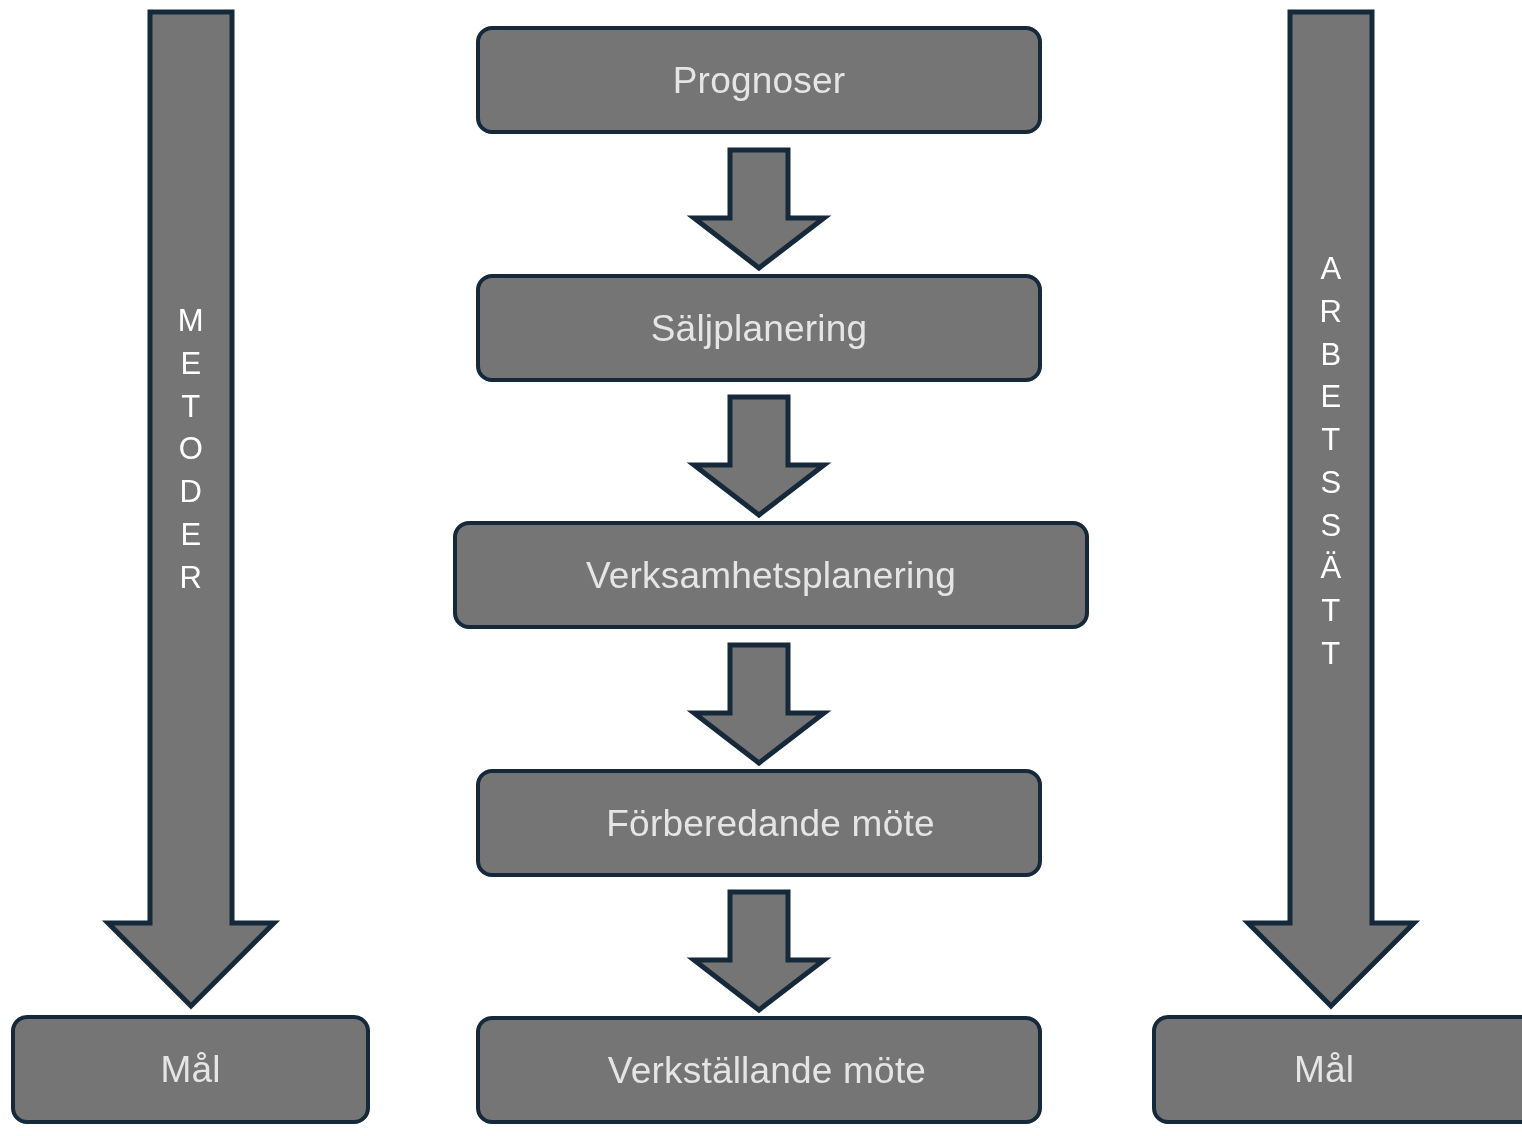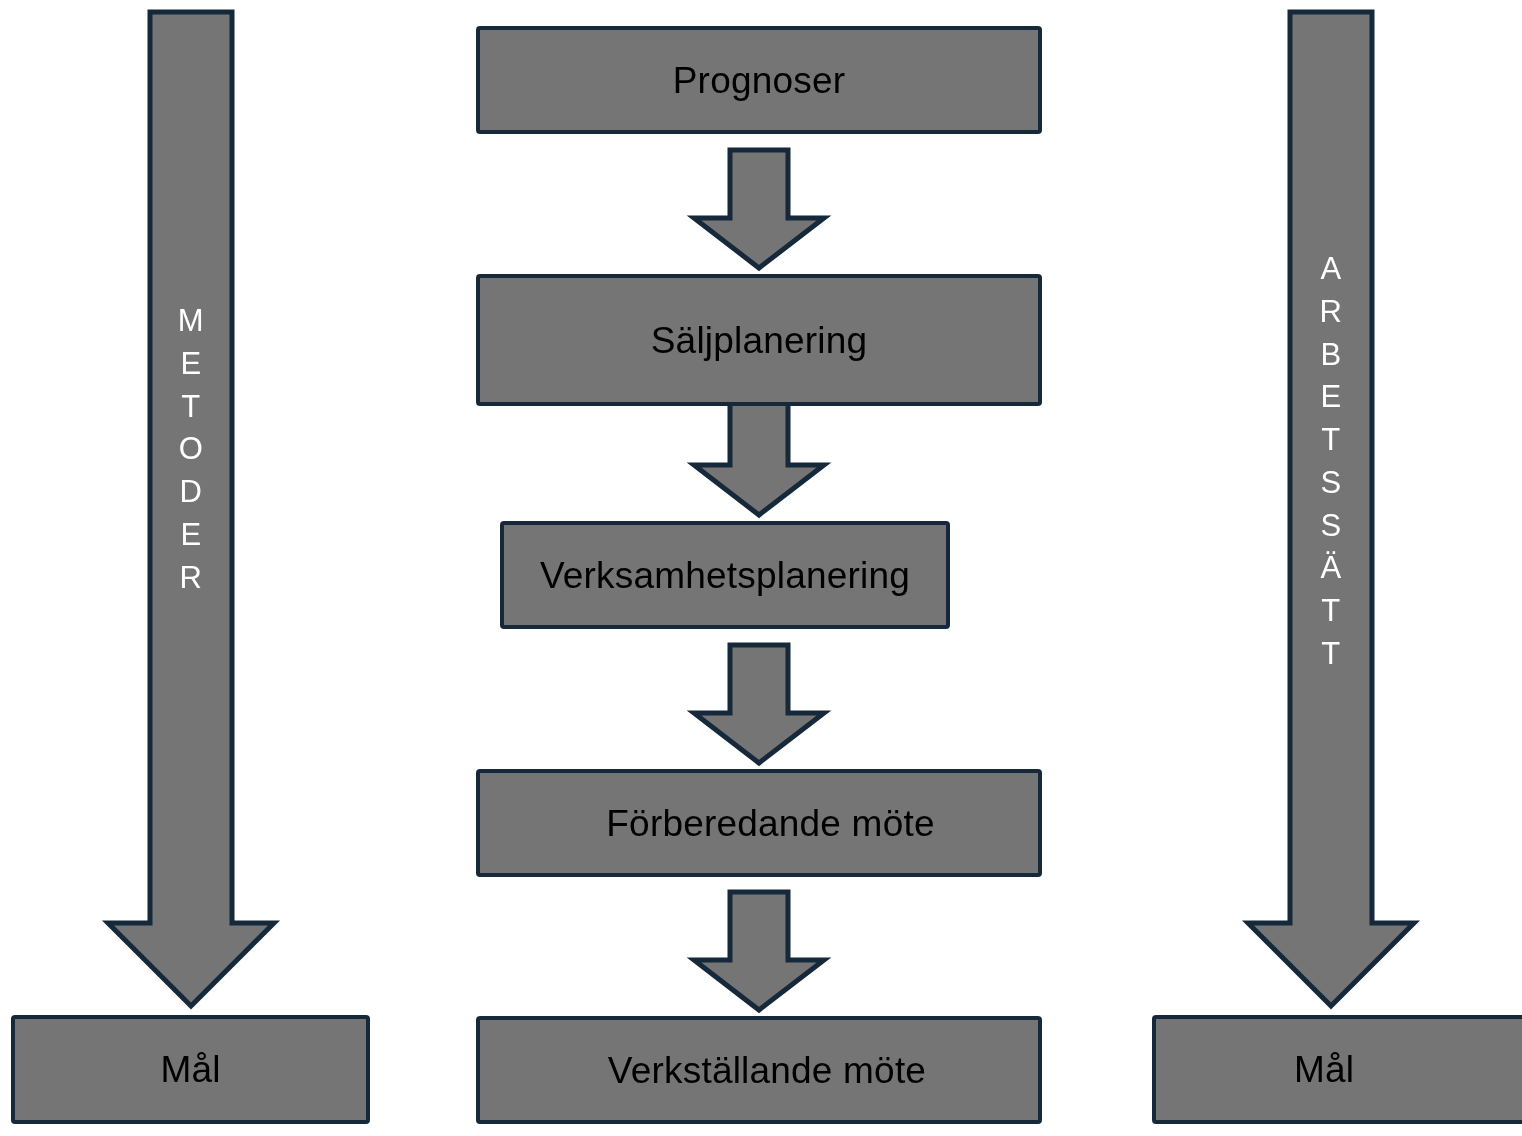--- a/index.html
+++ b/index.html
@@ -24,25 +24,25 @@
     top: 0;
     width: 1522px;
     height: 1136px;
   }
   
   .node-box {
     position: absolute;
     box-sizing: border-box;
     background: #757575;
     border: 4px solid #16293a;
-    border-radius: 4px;
+    border-radius: 16px;
     display: flex;
     align-items: center;
     justify-content: center;
-    color: #000000;
+    color: #e5e5e5;
     font-size: 37px;
     font-weight: 400;
     letter-spacing: 0.2px;
     line-height: 1;
     white-space: nowrap;
   }
   
   .arrow-label {
     position: absolute;
     display: flex;
@@ -91,25 +91,25 @@
   </div>
 
   <div class="node-box" style="left:11px; top:1015px; width:359px; height:109px;">
     <span>Mål</span>
   </div>
 
   <div class="node-box" style="left:476px; top:26px; width:566px; height:108px;">
     <span>Prognoser</span>
   </div>
 
-  <div class="node-box" style="left:476px; top:274px; width:566px; height:132px;">
+  <div class="node-box" style="left:476px; top:274px; width:566px; height:108px;">
     <span>Säljplanering</span>
   </div>
 
-  <div class="node-box" style="left:500px; top:521px; width:450px; height:108px;">
+  <div class="node-box" style="left:453px; top:521px; width:636px; height:108px;">
     <span>Verksamhetsplanering</span>
   </div>
 
   <div class="node-box" style="left:476px; top:769px; width:566px; height:108px;padding-left:23px;">
     <span>Förberedande möte</span>
   </div>
 
   <div class="node-box" style="left:476px; top:1016px; width:566px; height:108px;padding-left:16px;">
     <span>Verkställande möte</span>
   </div>

